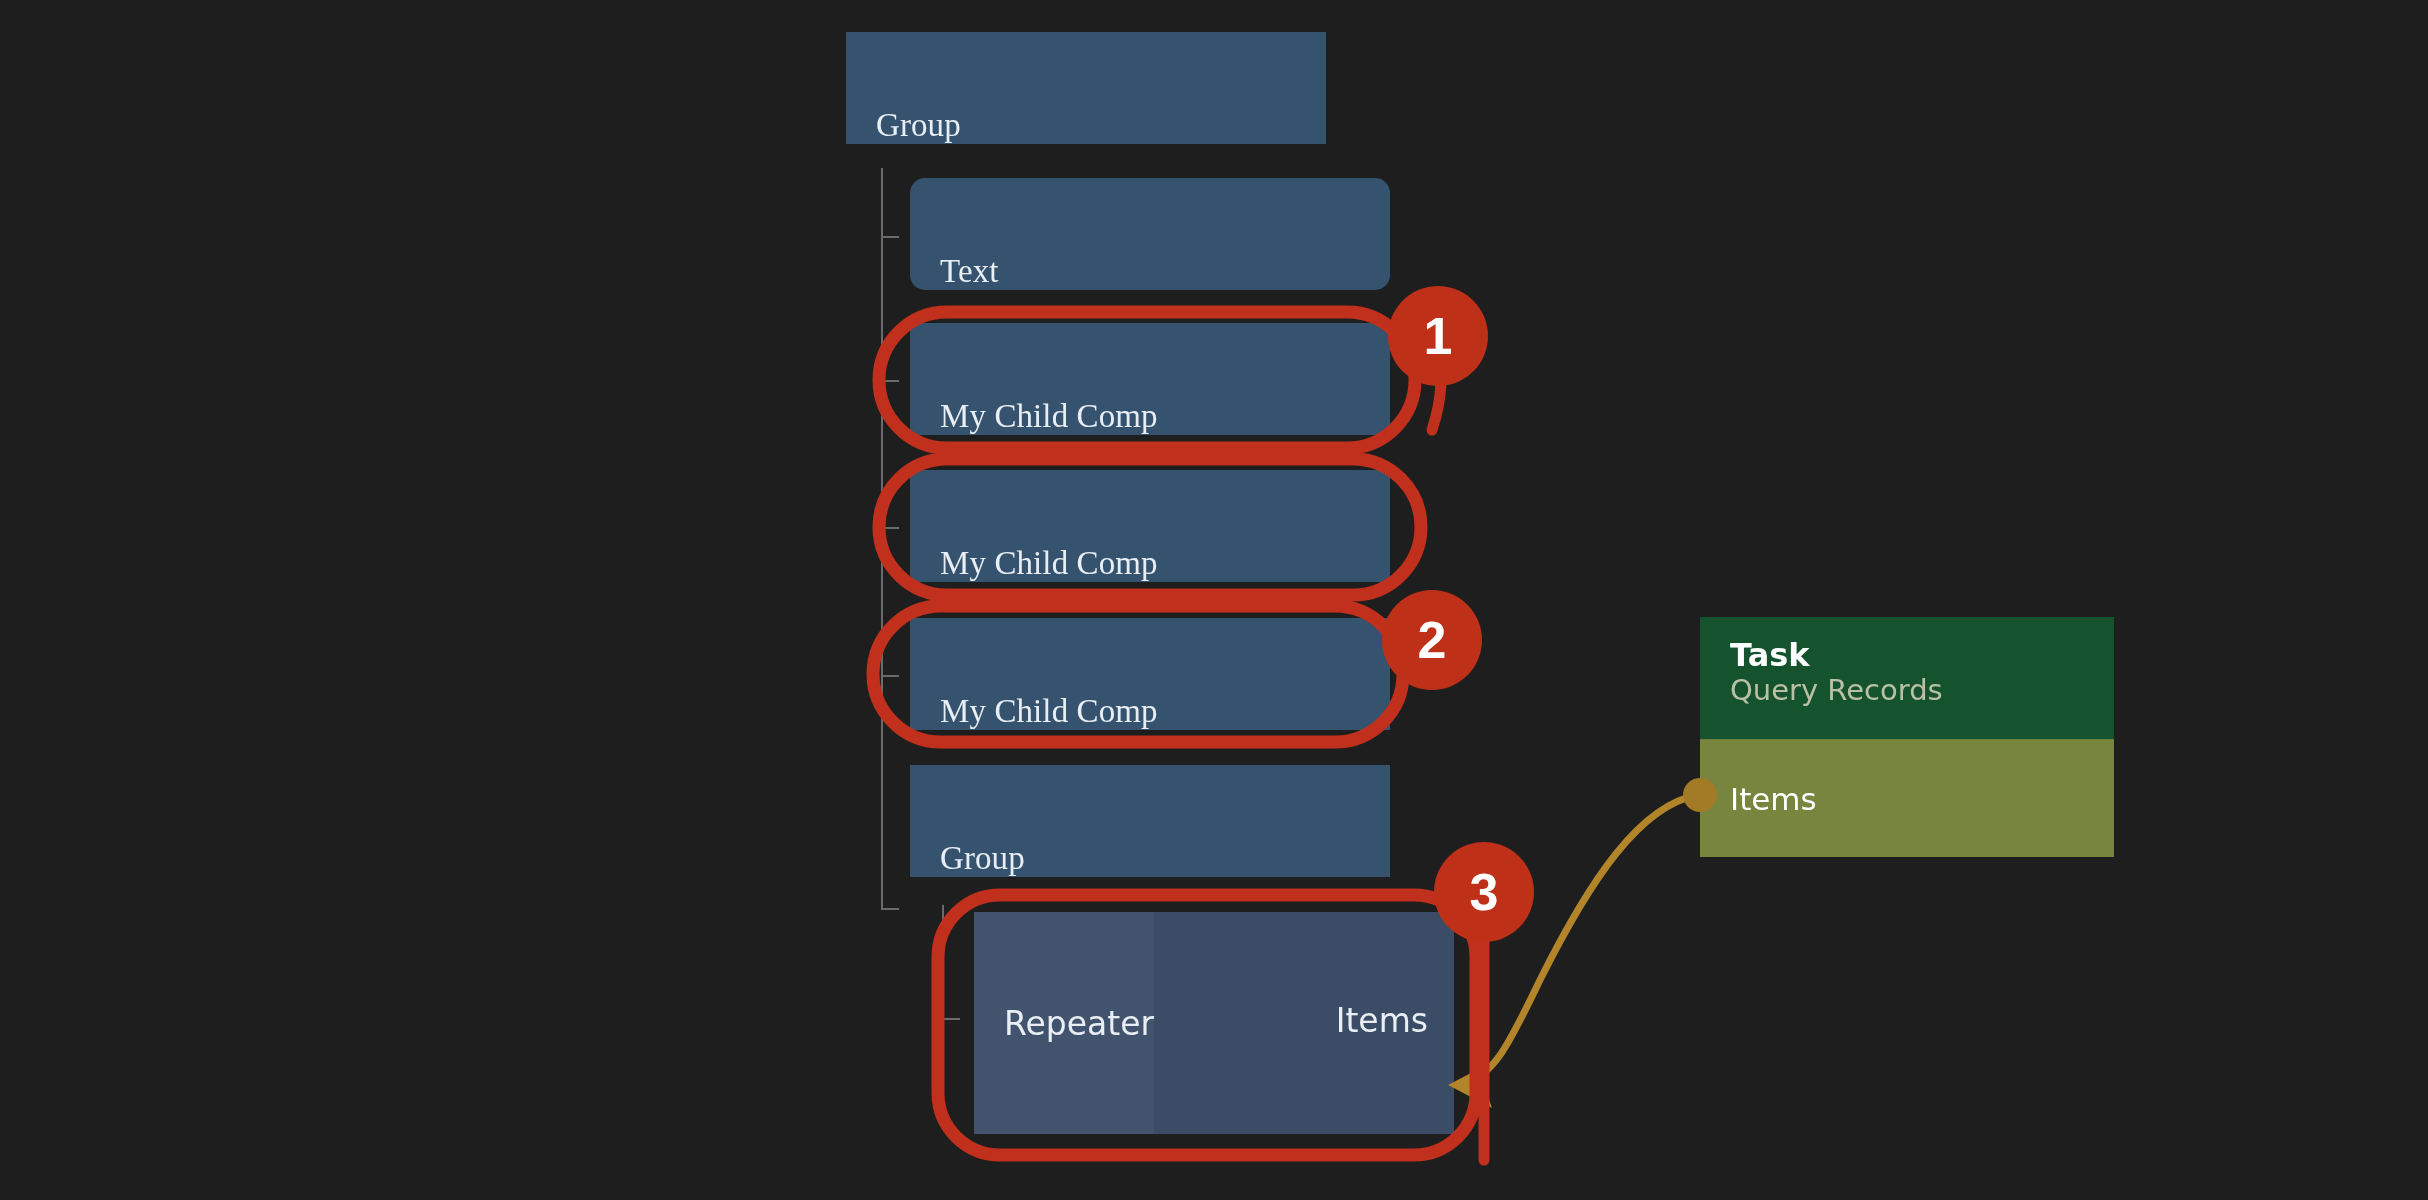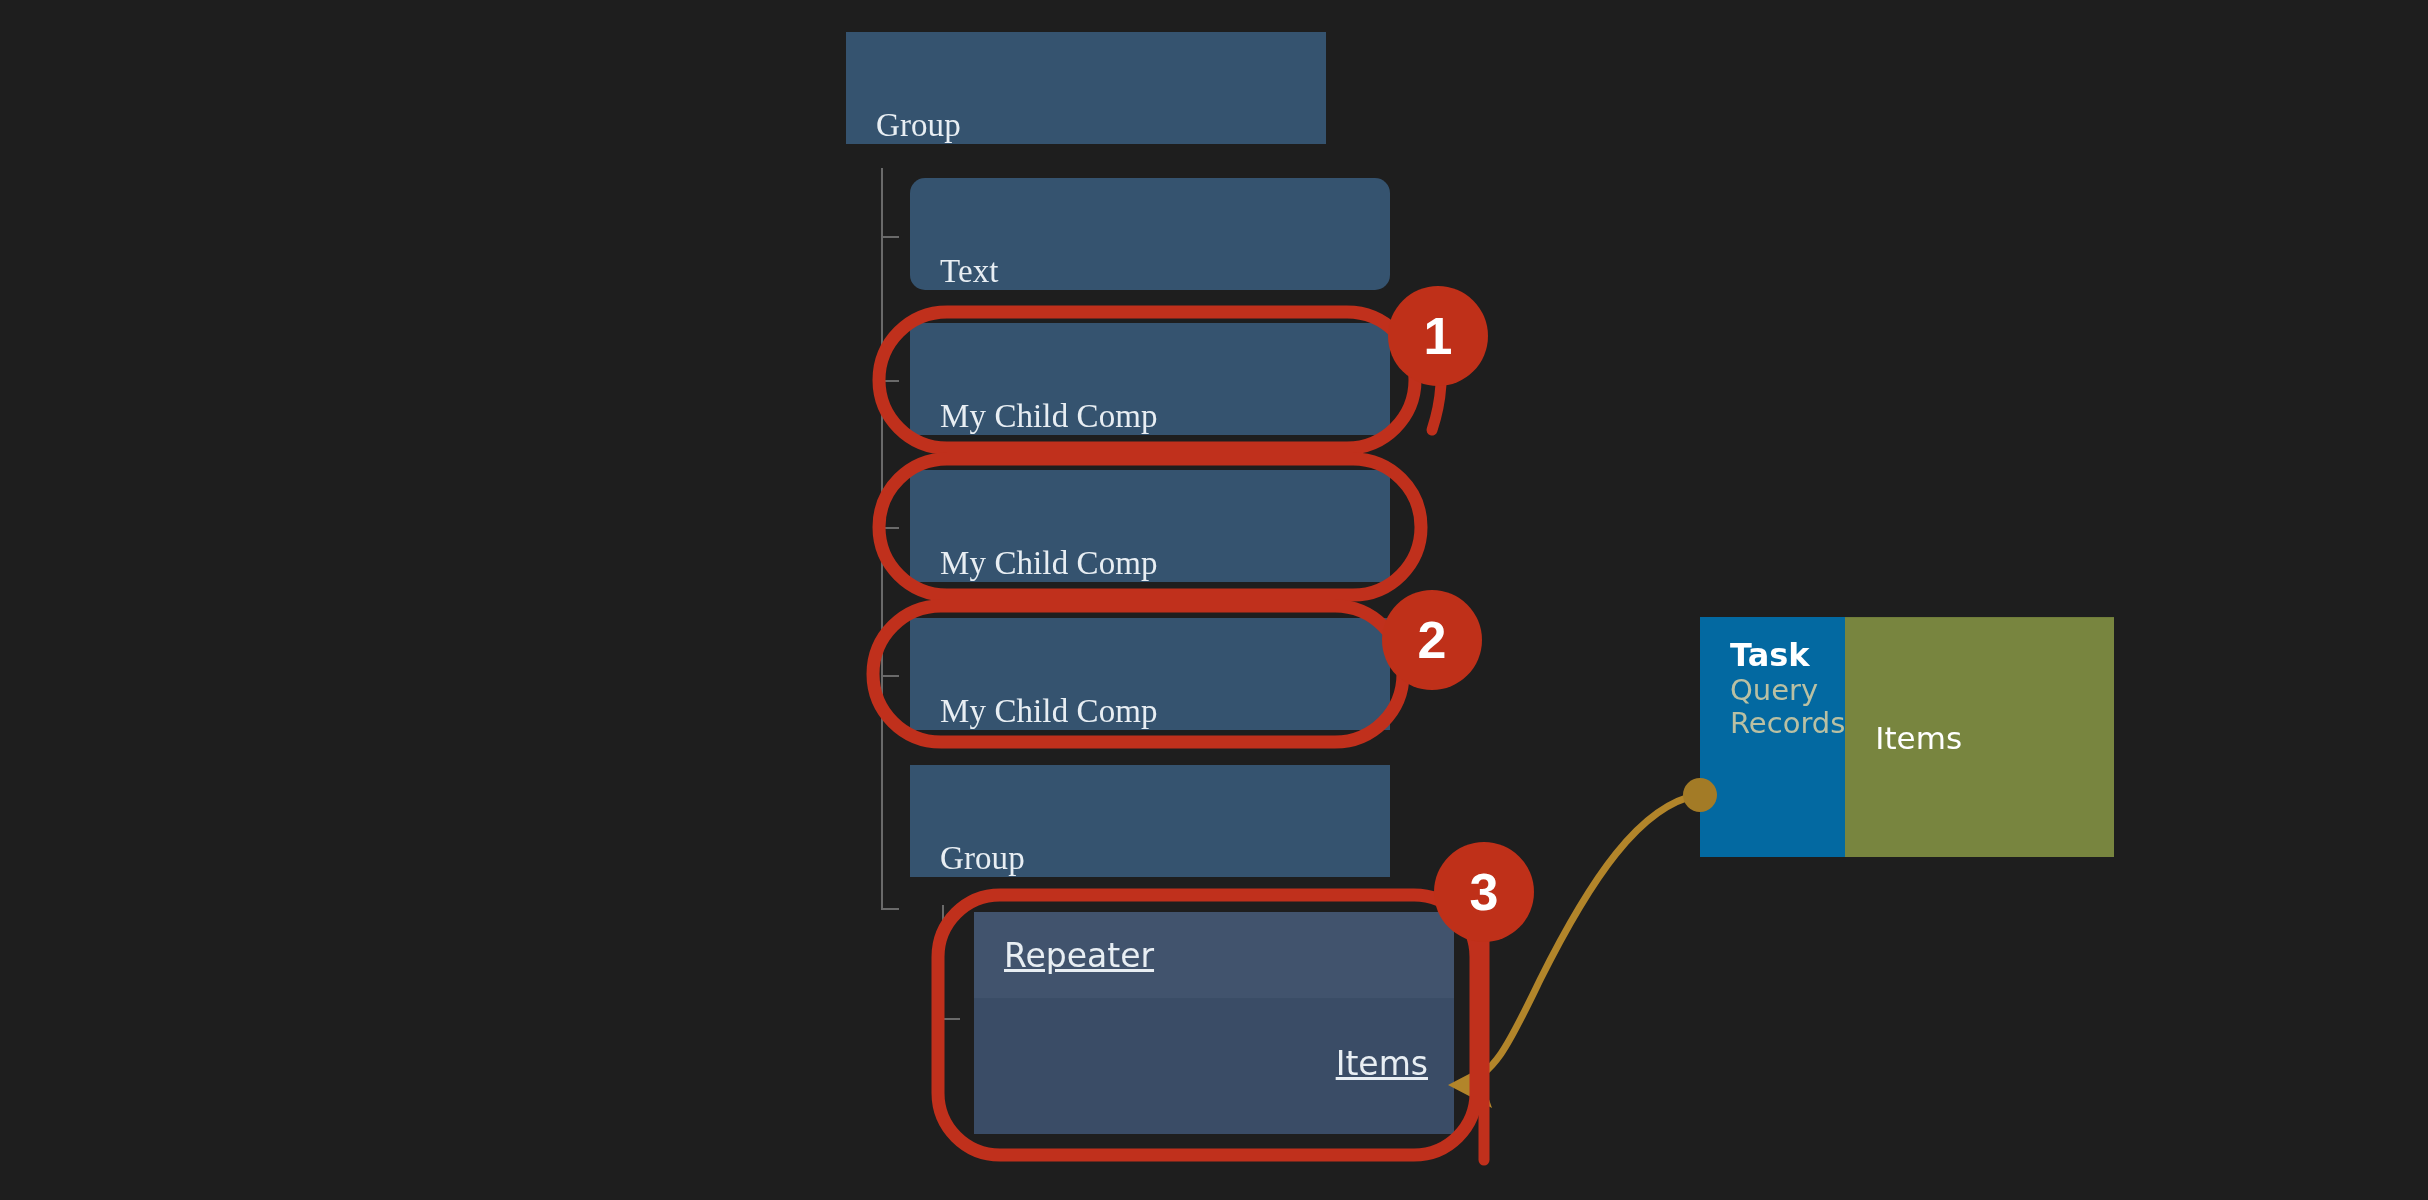--- a/index.html
+++ b/index.html
@@ -31,25 +31,24 @@
   .node-label {
     padding-left: 30px;
     white-space: nowrap;
   }
 
   
   .node-repeater {
     position: absolute;
     box-sizing: border-box;
     display: flex;
-    flex-direction: column;
+    flex-direction: row;
     font-size: 33px;
     color: #e8eef3;
     background: #3a4e68;
-    text-decoration: underline;
   }
   .rep-head {
     flex: 0 0 86px;
     background: #41536d;
     display: flex;
     align-items: center;
     padding-left: 30px;
   }
   .rep-body {
     flex: 1 1 auto;
@@ -60,22 +59,22 @@
     padding-right: 26px;
     padding-bottom: 6px;
     border-top: 1px solid #46587210;
   }
 
   
   .node-task {
     position: absolute;
     box-sizing: border-box;
     display: flex;
-    flex-direction: row;
-    background: #0369a1;
+    flex-direction: column;
+    background: #14532d;
     color: #ffffff;
   }
   .task-head {
     flex: 0 0 100px;
     padding: 22px 0 0 30px;
   }
   .task-title {
     font-size: 32px;
     font-weight: bold;
     line-height: 1.05;

